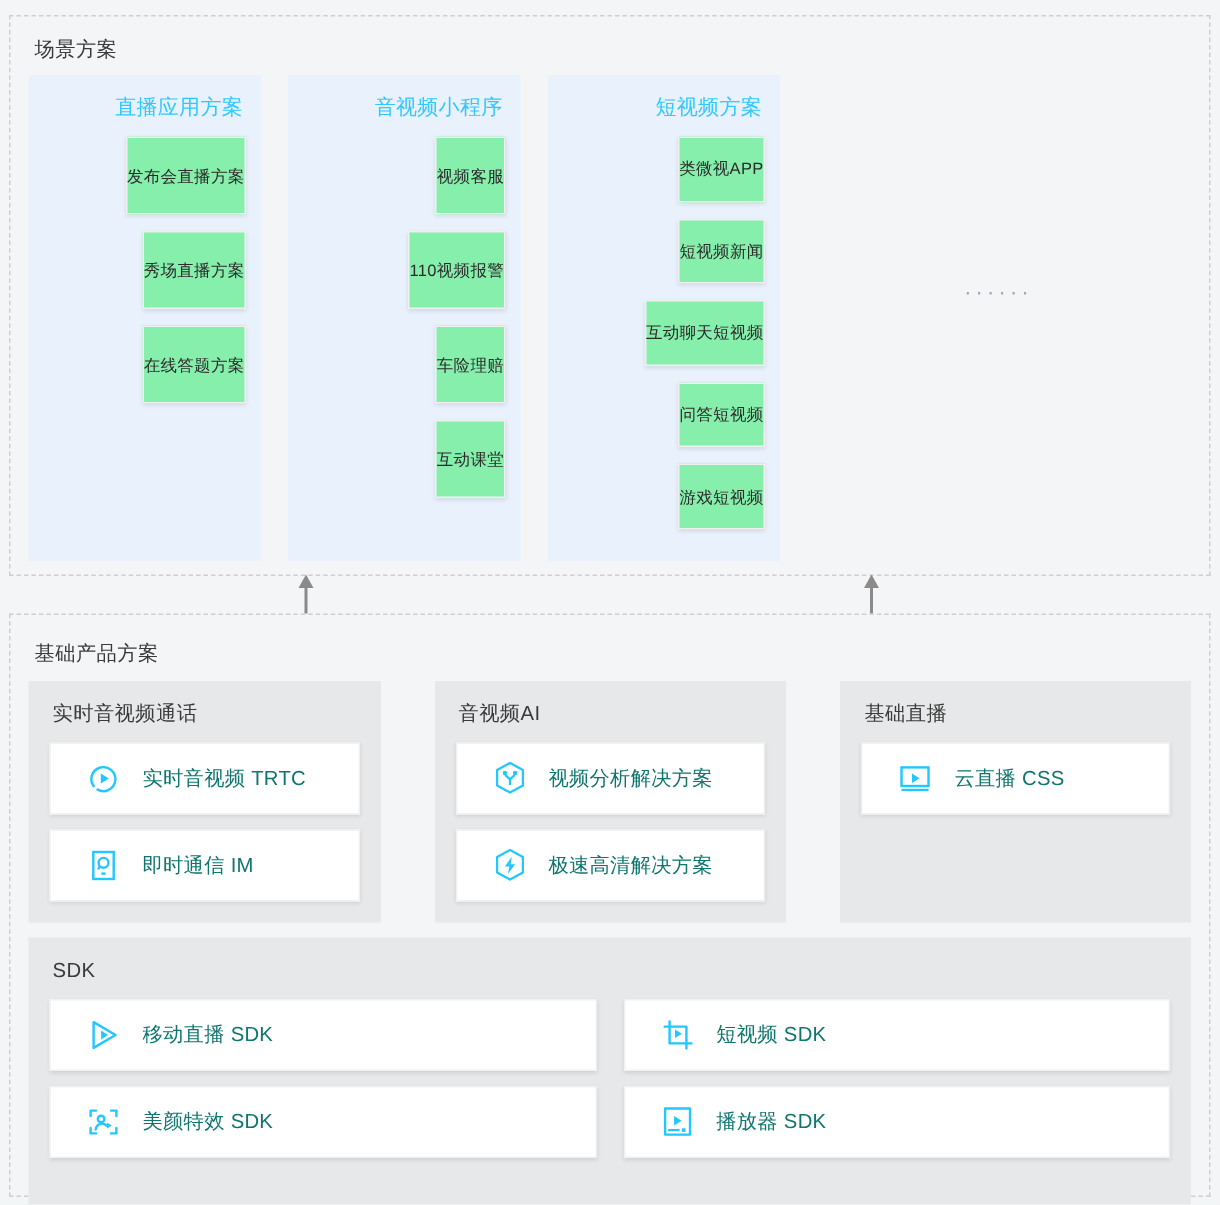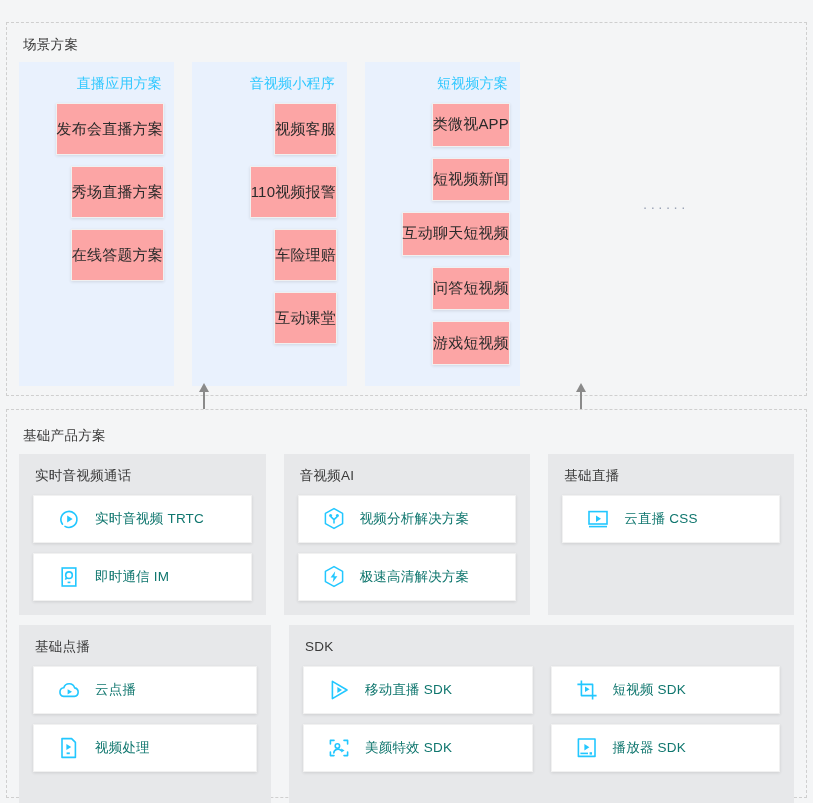--- a/index.html
+++ b/index.html
@@ -30,21 +30,21 @@
   .section-title {
     font-size: 13.5px;
     color: #3a3a3a;
     line-height: 1;
     letter-spacing: .3px;
   }
 
   
   #scenario-section {
     left: 6px;
-    top: 22px;
+    top: 10px;
     width: 801px;
     height: 374px;
   }
 
   #scenario-title { position: absolute; left: 16px; top: 15px; }
 
   .scenario-cols {
     position: absolute;
     left: 12px;
     top: 39px;
@@ -65,27 +65,27 @@
 
   .scenario-col-header {
     font-size: 14px;
     color: #30c8ff;
     padding: 14px 2px 13px 2px;
     line-height: 1;
     letter-spacing: .2px;
   }
 
   .scenario-item {
-    background: #fca5a5;
+    background: #86efac;
     height: 52px;
     margin-bottom: 11px;
     display: flex;
     align-items: center;
     justify-content: center;
-    font-size: 15px;
+    font-size: 11px;
     color: #2b2b2b;
     border: 1px solid #f0f0f0;
     box-shadow: 0 1px 3px rgba(0,0,0,.11);
     letter-spacing: .2px;
   }
 
   .ellipsis-cell {
     flex: 1;
     display: flex;
     align-items: flex-start;
@@ -138,21 +138,21 @@
   .product-rows {
     position: absolute;
     left: 12px;
     top: 44px;
     right: 12px;
     bottom: 0px;
   }
 
   .product-row {
     display: flex;
-    gap: 18px;
+    gap: 36px;
     justify-content: center;
   }
   .product-row.row1 { height: 161px; }
   .product-row.row2 { height: 178px; margin-top: 10px; }
 
   .product-group {
     background: #e7e8ea;
     padding: 0 14px 14px 14px;
     display: flex;
     flex-direction: column;
@@ -337,47 +337,20 @@
               </span>
               <span>云直播 CSS</span>
             </div>
 
           </div>
         </div>
       </div>
 
       <div class="product-row row2">
 
-        <div class="product-group g-vod">
-          <div class="group-title">基础点播</div>
-          <div class="group-items">
-
-            <div class="product-item">
-              <span class="icon">
-                <svg viewBox="0 0 26 26" fill="none" stroke="#22c7ff" stroke-width="1.6" stroke-linejoin="round">
-                  <path d="M7.6 19.4 A4.4 4.4 0 0 1 7.8 10.7 A5.6 5.6 0 0 1 18.6 10.9 A4.3 4.3 0 0 1 18.4 19.4 Z"></path>
-                  <path d="M11.6 12.2 L16 14.8 L11.6 17.4 Z" fill="#22c7ff" stroke="none"></path>
-                </svg>
-              </span>
-              <span>云点播</span>
-            </div>
-
-            <div class="product-item">
-              <span class="icon">
-                <svg viewBox="0 0 26 26" fill="none" stroke="#22c7ff" stroke-width="1.6" stroke-linejoin="round">
-                  <path d="M6 3.6 V22.4 L19.4 22.4 V7.4 L15.6 3.6 Z"></path>
-                  <path d="M10.4 9 L15.2 12 L10.4 15 Z" fill="#22c7ff" stroke="none"></path>
-                  <rect x="10.6" y="17.4" width="3.2" height="1.8" fill="#22c7ff" stroke="none"></rect>
-                </svg>
-              </span>
-              <span>视频处理</span>
-            </div>
-
-          </div>
-        </div>
 
         <div class="product-group g-sdk">
           <div class="group-title">SDK</div>
           <div class="group-items">
 
             <div class="product-item">
               <span class="icon">
                 <svg viewBox="0 0 26 26" fill="none" stroke="#22c7ff" stroke-width="1.6" stroke-linejoin="round">
                   <path d="M6.4 4.4 L21 13 L6.4 21.6 Z"></path>
                   <path d="M11.4 10 L16 13 L11.4 16 Z" fill="#22c7ff" stroke="none"></path>

